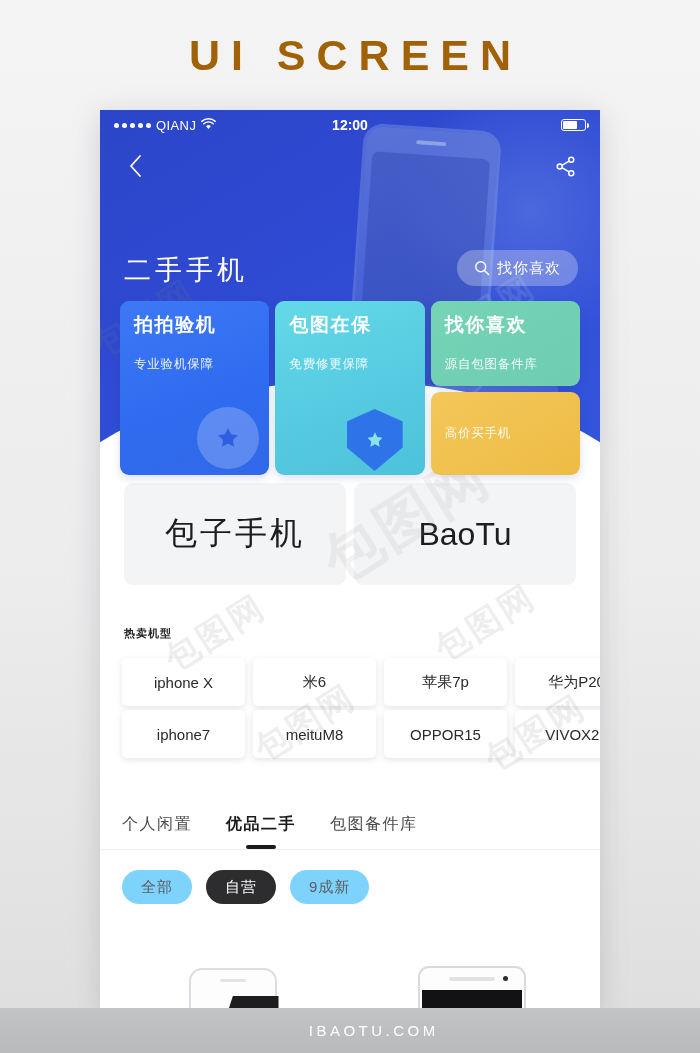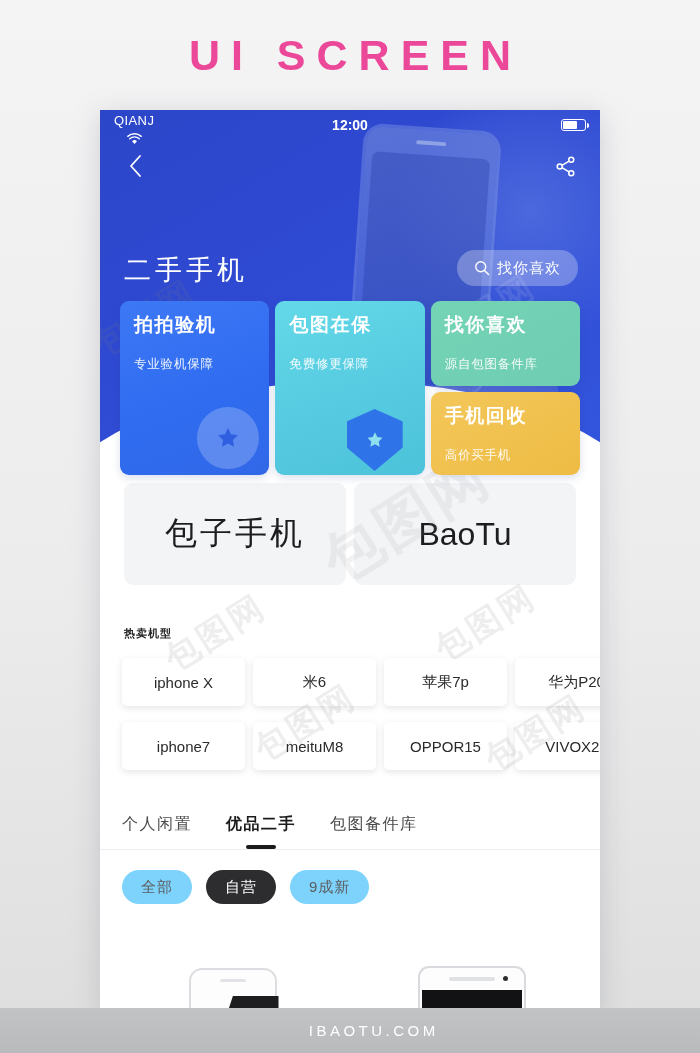--- a/index.html
+++ b/index.html
@@ -7,21 +7,21 @@
   body{
     font-family:"Liberation Sans","DejaVu Sans",sans-serif;
     background:linear-gradient(180deg,#f4f4f5 0%,#ececed 55%,#dedede 100%);
     position:relative; overflow:hidden;
   }
 
   
   .poster-title{
     position:absolute; top:31px; left:0; width:700px;
     text-align:center; font-size:43px; font-weight:700;
-    letter-spacing:11px; color:#ec4899; text-indent:11px;
+    letter-spacing:11px; color:#a16207; text-indent:11px;
   }
   .poster-footer{
     position:absolute; left:0; bottom:0; width:700px; height:45px;
     background:linear-gradient(180deg,#c2c3c5 0%,#b9babc 100%);
     display:flex; align-items:center; justify-content:center;padding-left:44px;
   }
   .poster-footer span{
     color:#fff; font-size:15px; letter-spacing:3.5px; text-indent:3.5px;
   }
 
@@ -67,21 +67,21 @@
     position:absolute; right:-70px; top:-40px; width:280px; height:280px;
     border-radius:50%; background:radial-gradient(circle,rgba(110,138,232,.45),rgba(47,74,210,0) 68%);
   }
 
   
   .statusbar{
     position:absolute; left:0; top:0; width:500px; height:30px;
     display:flex; align-items:center; color:#fff; font-size:13px;
     padding:0 14px; z-index:6;
   }
-  .sb-left{ display:flex; align-items:center; gap:5px;flex-direction:column; }
+  .sb-left{ display:flex; align-items:center; gap:5px; }
   .dots{ display:flex; gap:3px; }
   .dots i{ width:5px; height:5px; border-radius:50%; background:#fff; display:block; }
   .sb-carrier{ font-size:13px; letter-spacing:.4px; }
   .sb-center{ position:absolute; left:0; width:500px; text-align:center; font-size:14px; font-weight:600; }
   .sb-right{ margin-left:auto; display:flex; align-items:center; z-index:2; }
   .battery{
     width:25px; height:12px; border:1.4px solid #fff; border-radius:3px;
     position:relative; padding:1.4px;
   }
   .battery i{ display:block; height:100%; width:66%; background:#fff; border-radius:1px; }
@@ -149,21 +149,21 @@
   }
   .brand.latin{ letter-spacing:0; font-weight:400; }
 
   
   .section-title{
     position:absolute; left:24px; top:516px;
     font-size:11px; font-weight:700; color:#242426; letter-spacing:1px;
   }
   .chips-grid{
     position:absolute; left:22px; top:548px; width:500px;
-    display:grid; grid-template-columns:repeat(4,123px); gap:16px 8px;
+    display:grid; grid-template-columns:repeat(4,123px); gap:4px 8px;
   }
   .chip-card{
     height:48px; background:#fff; border-radius:5px;
     display:flex; align-items:center; justify-content:center;
     font-size:15px; color:#2a2a2c;
     box-shadow:0 2px 6px rgba(130,135,145,.22);
     cursor:pointer; white-space:nowrap;
   }
 
   
@@ -329,21 +329,20 @@
         </svg>
       </div>
     </div>
 
     <div class="card c3">
       <h4>找你喜欢</h4>
       <p>源自包图备件库</p>
     </div>
 
     <div class="card c4">
-      <h4>手机回收</h4>
       <p>高价买手机</p>
     </div>
   </div>
 
   <div class="brands">
     <div class="brand">
       <span>包子手机</span>
     </div>
     <div class="brand latin">
       <span>BaoTu</span>

